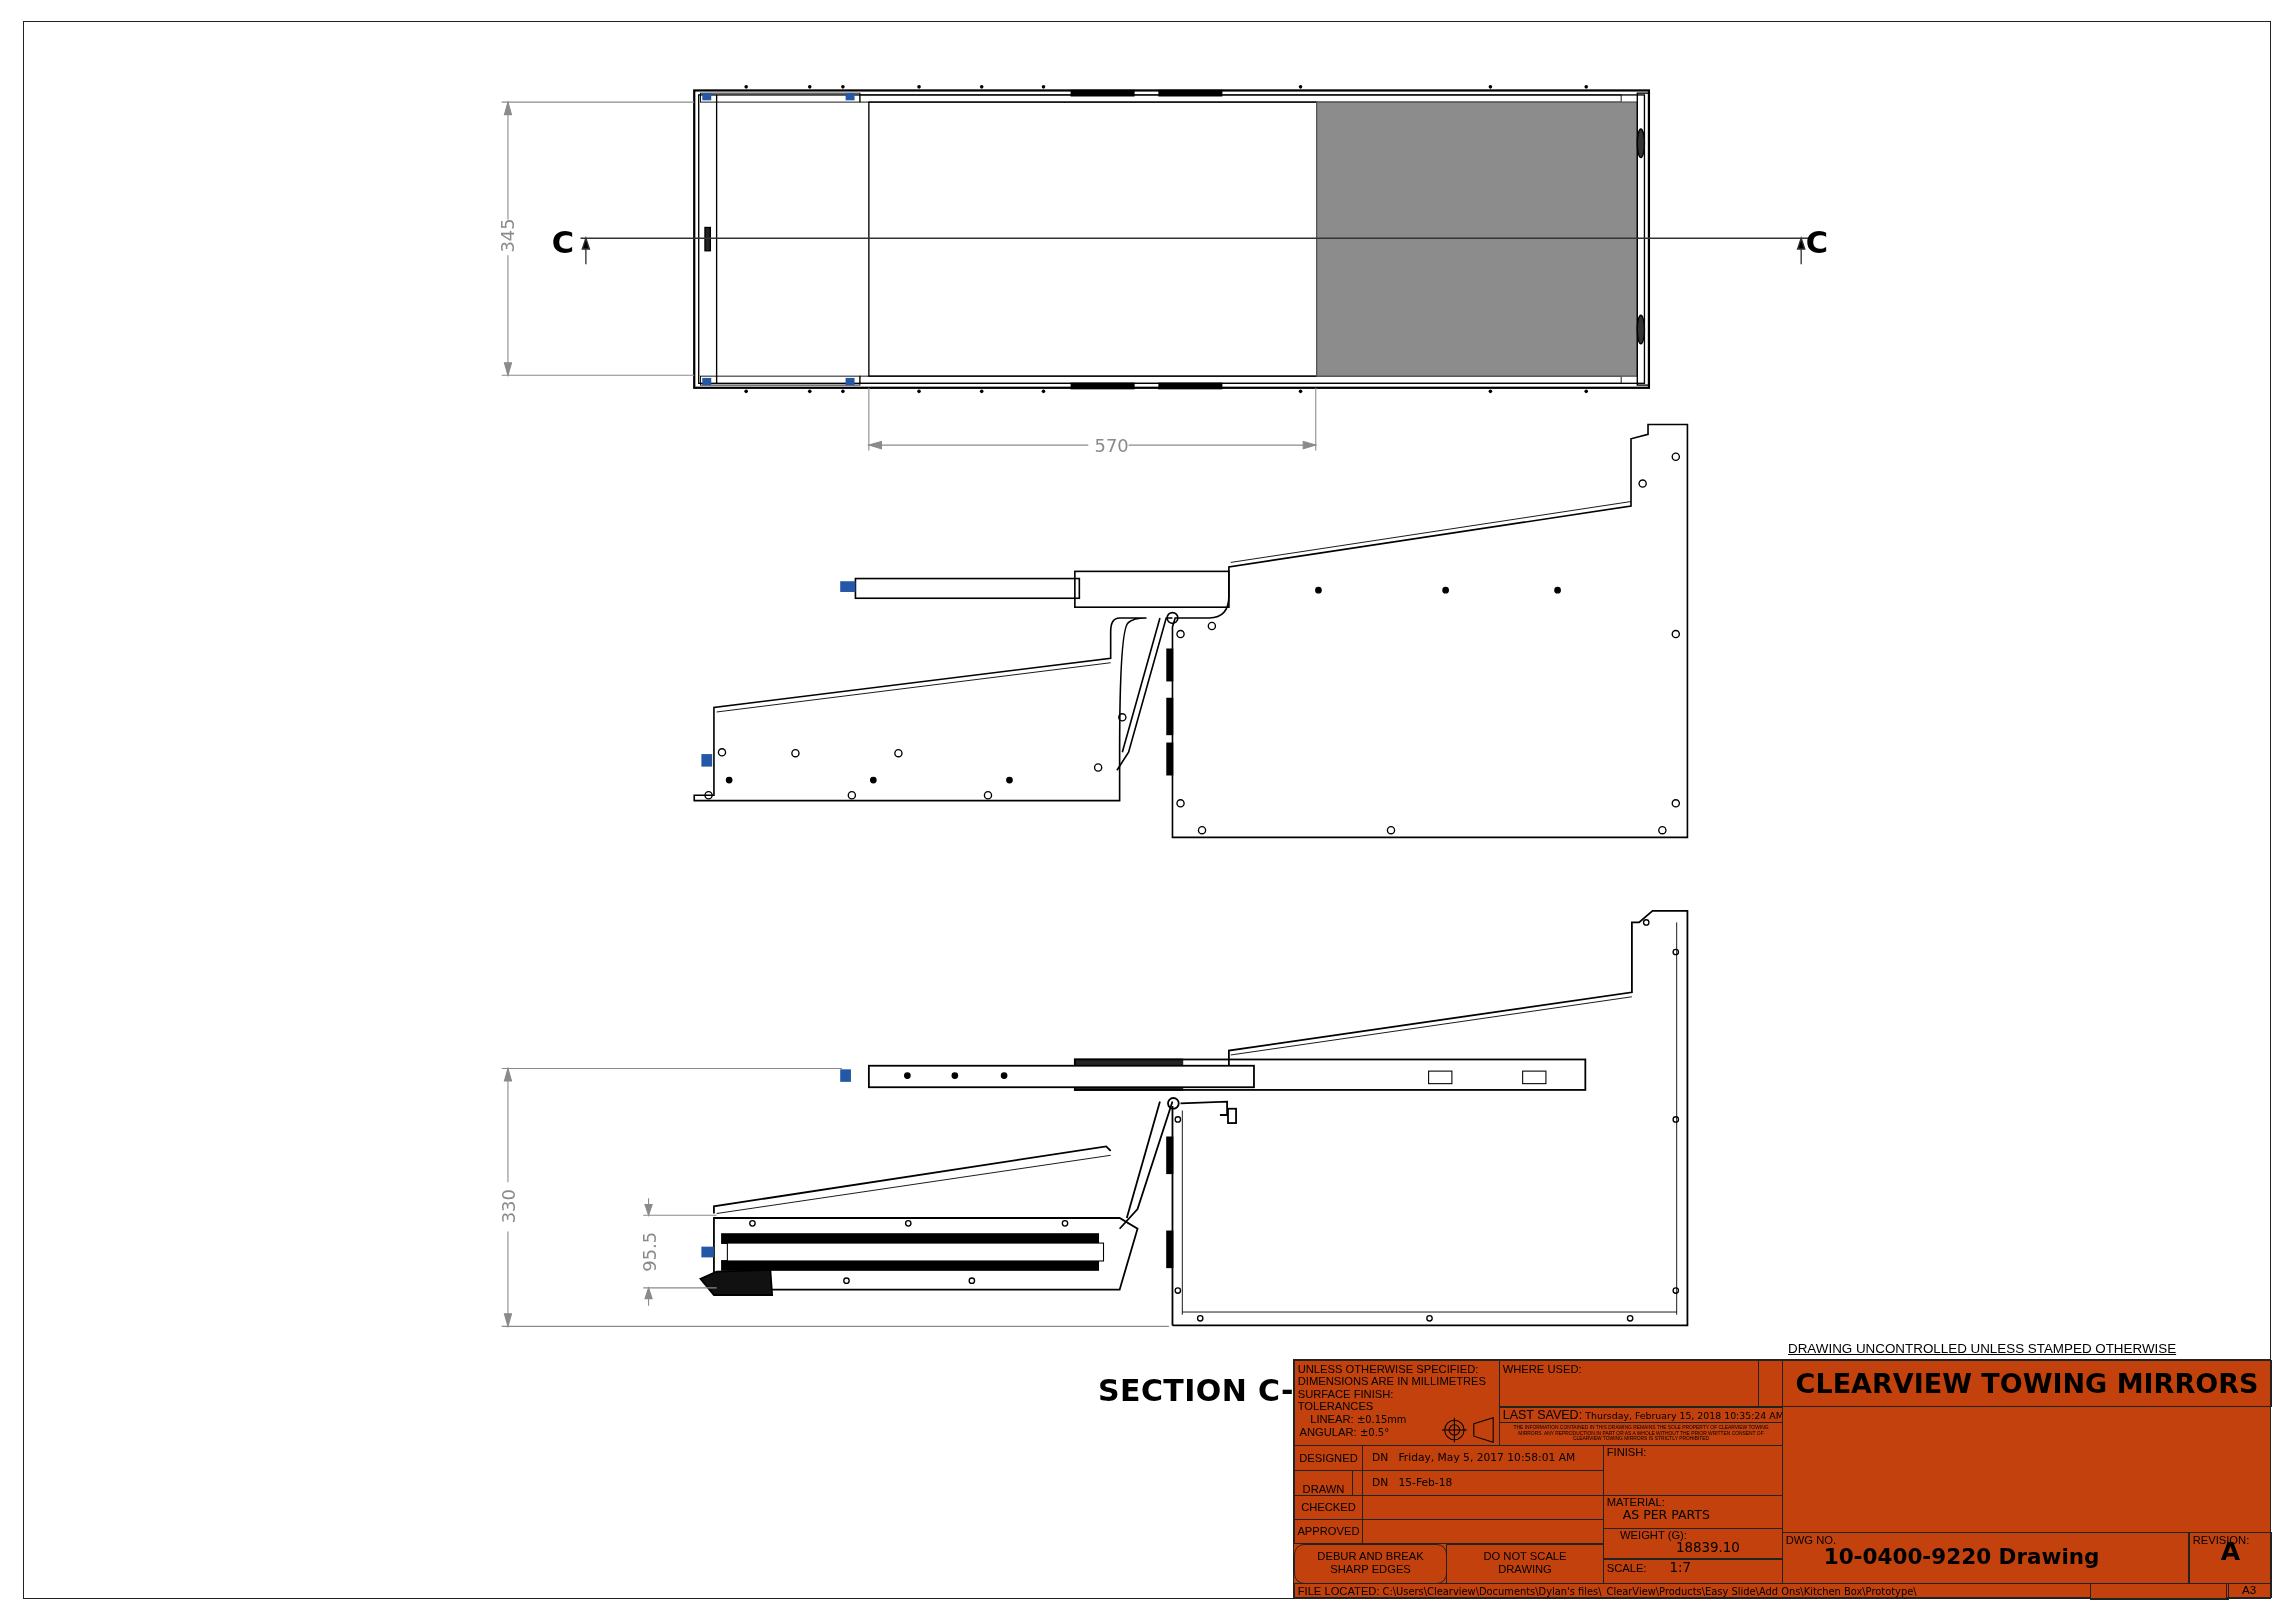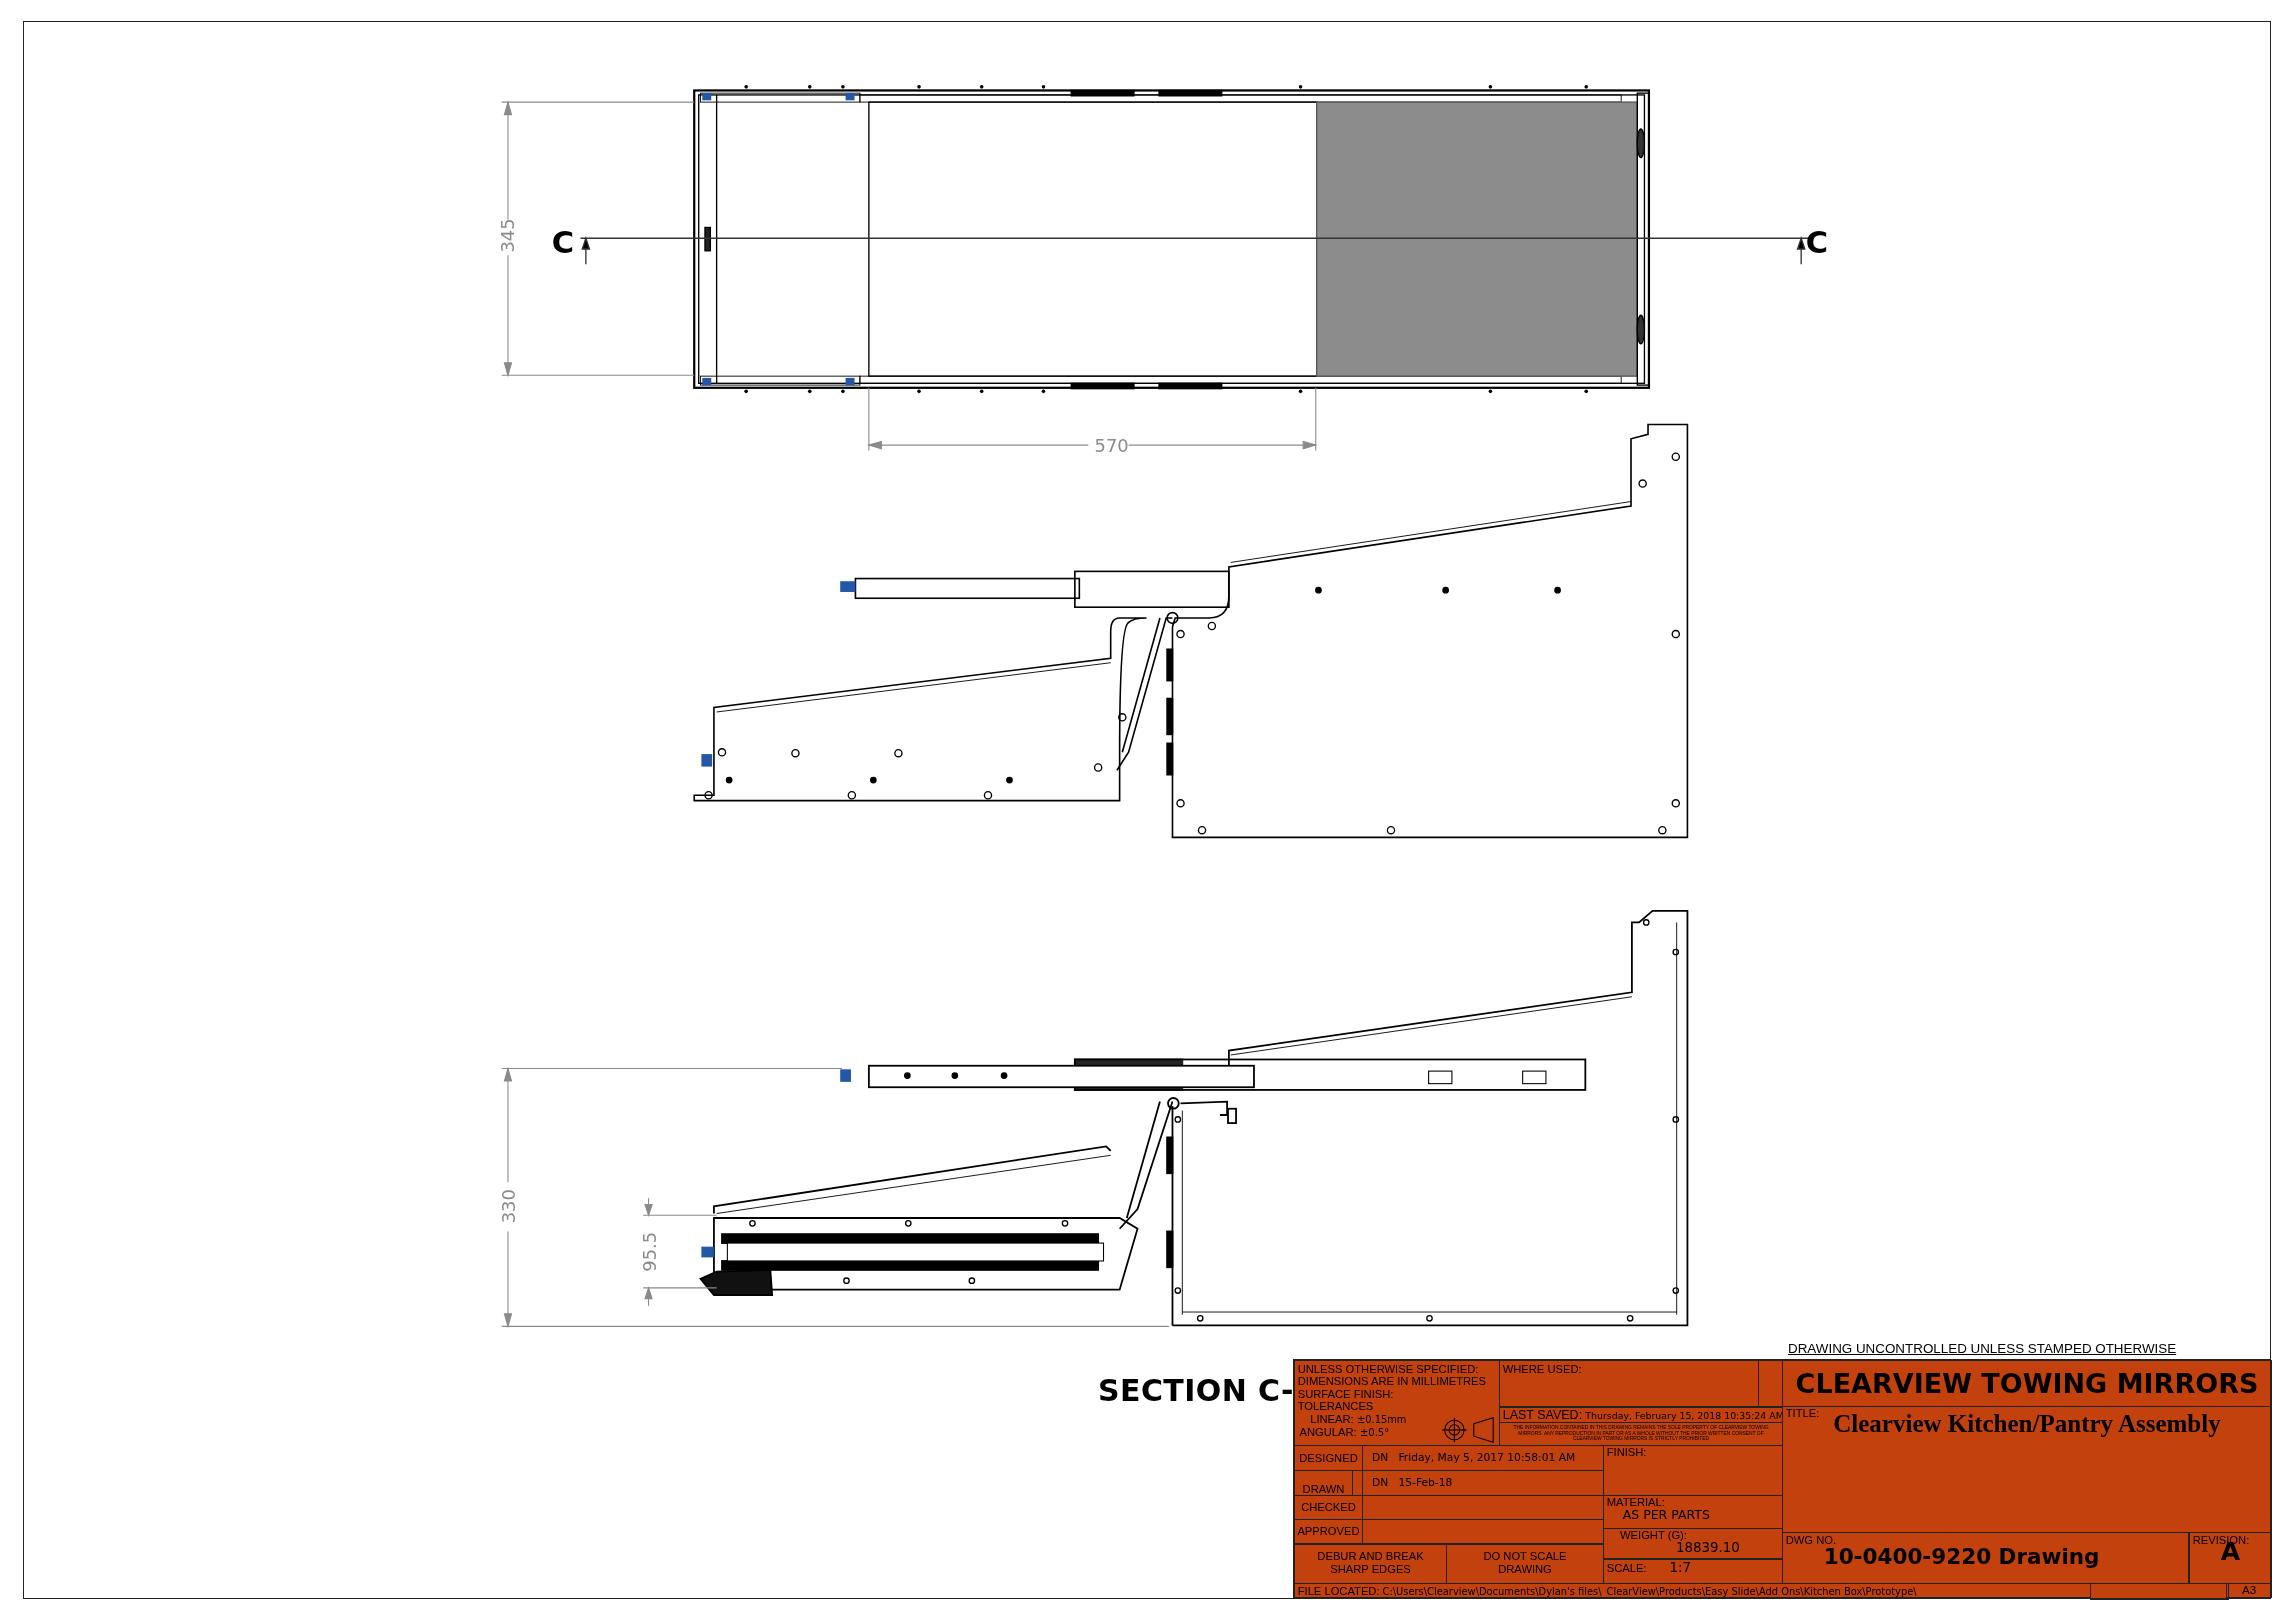--- a/index.html
+++ b/index.html
@@ -272,42 +272,38 @@
     </div>
   <div class="cell val" style="left:68px;top:110px;width:242px;height:26px;padding:6.3px 9px;white-space:nowrap;font-size:10.7px;"><span>DN</span>&nbsp;&nbsp;&nbsp;<span>15-Feb-18</span></div>
   <div class="cell" style="left:0;top:135px;width:69px;height:25px;display:flex;align-items:center;justify-content:center;">
       <span class="lbl">CHECKED</span>
     </div>
   <div class="cell val" style="left:68px;top:135px;width:242px;height:25px;"></div>
   <div class="cell" style="left:0;top:159px;width:69px;height:25px;display:flex;align-items:center;justify-content:center;">
       <span class="lbl">APPROVED</span>
     </div>
   <div class="cell val" style="left:68px;top:159px;width:242px;height:25px;"></div>
-  <div class="cell" style="left:0;top:184px;width:153px;height:40px;text-align:center;padding:5.4px 1.8px;"><span class="lbl">DEBUR AND BREAK SHARP EDGES</span></div>
+  <div class="cell" style="left:0;top:184px;width:153px;height:40px;text-align:center;padding:5.4px 1.8px;border-radius:10px;"><span class="lbl">DEBUR AND BREAK SHARP EDGES</span></div>
   <div class="cell" style="left:152px;top:184px;width:158px;height:40px;text-align:center;padding:5.4px 18px;"><span class="lbl">DO NOT SCALE DRAWING</span></div>
 
   <div class="cell" style="left:309px;top:85px;width:180px;height:51px;padding:0 2.7px;"><span class="lbl">FINISH:</span></div>
   <div class="cell" style="left:309px;top:135px;width:180px;height:34px;padding:0 2.7px;">
     <div class="lbl">MATERIAL:</div>
     <div class="val" style="padding-left:16px;font-size:12.5px;">AS PER PARTS</div>
   </div>
   <div class="cell" style="left:309px;top:168px;width:180px;height:31px;padding:0 16px;">
     <div class="lbl">WEIGHT (G):</div>
     <div class="val" style="padding-left:56px;font-size:13.4px;">18839.10</div>
   </div>
   <div class="cell" style="left:309px;top:199px;width:180px;height:25px;padding:1.8px 2.7px;">
     <span class="lbl">SCALE:</span>
     <span class="val" style="margin-left:19.7px;font-size:13.4px;">1:7</span>
   </div>
 
   <div class="cell company" style="left:488px;top:0;width:490px;height:47px;line-height:45px;">CLEARVIEW TOWING MIRRORS</div>
-  <div class="cell" style="left:488px;top:46px;width:490px;height:127px;padding:0 2.7px;">
-    <div class="lbl">TITLE:</div>
-    <div class="title" style="margin-top:-1.8px;">Clearview Kitchen/Pantry Assembly</div>
-  </div>
   <div class="cell" style="left:488px;top:172px;width:407px;height:52px;padding:0.9px 2.7px;">
     <div class="lbl">DWG NO.</div>
     <div class="dwgno" style="padding-left:38px;margin-top:4.5px;">10-0400-9220 Drawing</div>
   </div>
   <div class="cell" style="left:895px;top:172px;width:83px;height:52px;padding:0.9px 2.7px;">
     <div class="lbl">REVISION:</div>
     <div class="rev">A</div>
   </div>
 
   <div class="cell" style="left:0;top:223px;width:797px;height:15px;padding:0.9px 2.7px;white-space:nowrap;font-size:10.7px;">

